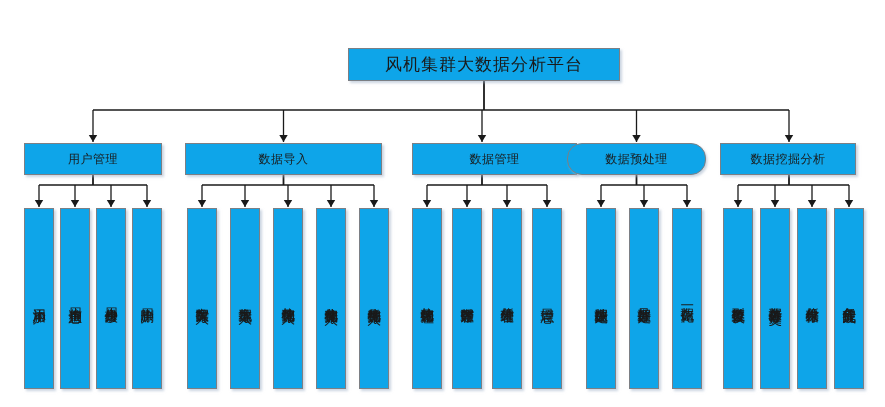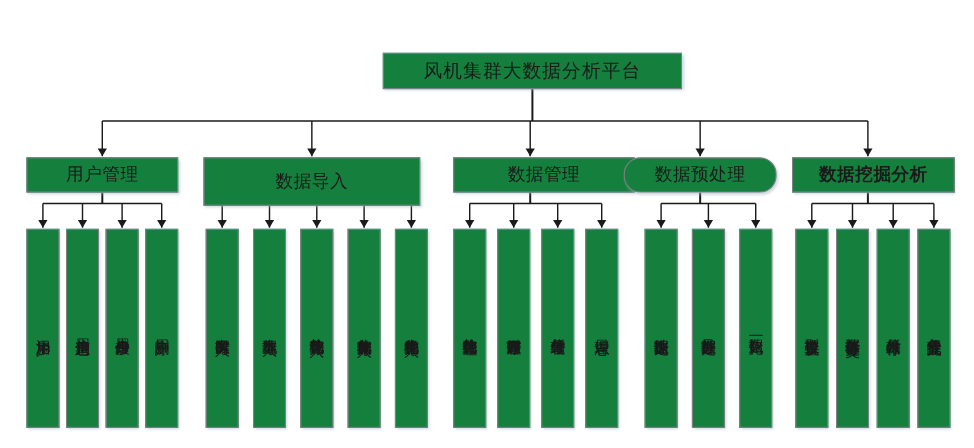--- a/index.html
+++ b/index.html
@@ -18,35 +18,35 @@
   #edges {
     position: absolute;
     left: 0;
     top: 0;
     width: 885px;
     height: 407px;
   }
   .node {
     position: absolute;
     box-sizing: border-box;
-    background: #15803d;
+    background: #0ea5e9;
     border: 1.3px solid #7c7f84;
     box-shadow: 1.5px 2px 2.5px rgba(160, 178, 200, 0.55);
     display: flex;
     align-items: center;
     justify-content: center;
     color: #1a1a1a;
     z-index: 2;
   }
   .node-root {
     font-size: 17px;
     letter-spacing: 1px;
   }
   .node-cat {
-    font-size: 16px;
+    font-size: 12px;
     letter-spacing: 0.5px;
   }
   .node-leaf {
     font-size: 13.5px;
     letter-spacing: 0.5px;
     line-height: 1.14;
     padding: 4px 0;
   }
   .vtext {
     writing-mode: vertical-rl;
@@ -134,21 +134,21 @@
     </div>
     <div class="node node-leaf" style="left: 60px; top: 208px; width: 30px; height: 181px;">
       <span class="vtext">用户信息查询</span>
     </div>
     <div class="node node-leaf" style="left: 96px; top: 208px; width: 30px; height: 181px;">
       <span class="vtext">用户身份修改</span>
     </div>
     <div class="node node-leaf" style="left: 132px; top: 208px; width: 30px; height: 181px;">
       <span class="vtext">用户删除</span>
     </div>
-    <div class="node node-cat" style="left: 185px; top: 143px; width: 197px; height: 44px;">
+    <div class="node node-cat" style="left: 185px; top: 143px; width: 197px; height: 32px;">
       <span>数据导入</span>
     </div>
     <div class="node node-leaf" style="left: 187px; top: 208px; width: 30px; height: 181px;">
       <span class="vtext">实时数据导入</span>
     </div>
     <div class="node node-leaf" style="left: 230px; top: 208px; width: 30px; height: 181px;">
       <span class="vtext">本地数据导入</span>
     </div>
     <div class="node node-leaf" style="left: 273px; top: 208px; width: 30px; height: 181px;">
       <span class="vtext">结构化数据导入</span>
@@ -179,21 +179,21 @@
     </div>
     <div class="node node-leaf" style="left: 586px; top: 208px; width: 30px; height: 181px;">
       <span class="vtext">缺失数据处理</span>
     </div>
     <div class="node node-leaf" style="left: 629px; top: 208px; width: 30px; height: 181px;">
       <span class="vtext">异常数据处理</span>
     </div>
     <div class="node node-leaf" style="left: 672px; top: 208px; width: 30px; height: 181px;">
       <span class="vtext">数据归一化</span>
     </div>
-    <div class="node node-cat" style="left: 720px; top: 143px; width: 148px; height: 32px; font-weight: bold;">
+    <div class="node node-cat" style="left: 720px; top: 143px; width: 136px; height: 32px;">
       <span>数据挖掘分析</span>
     </div>
     <div class="node node-leaf" style="left: 723px; top: 208px; width: 30px; height: 181px;">
       <span class="vtext">模型参数设置</span>
     </div>
     <div class="node node-leaf" style="left: 760px; top: 208px; width: 30px; height: 181px;">
       <span class="vtext">数据分析任务提交</span>
     </div>
     <div class="node node-leaf" style="left: 797px; top: 208px; width: 30px; height: 181px;">
       <span class="vtext">分析结果保存</span>

